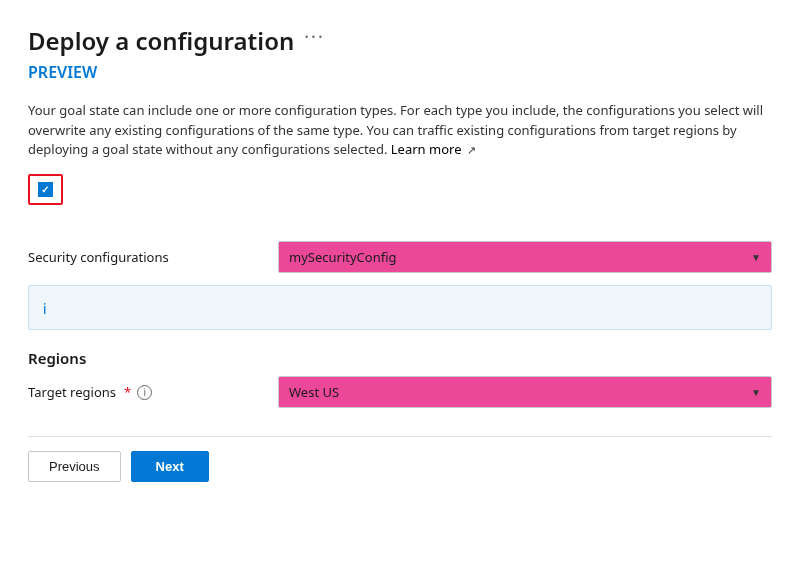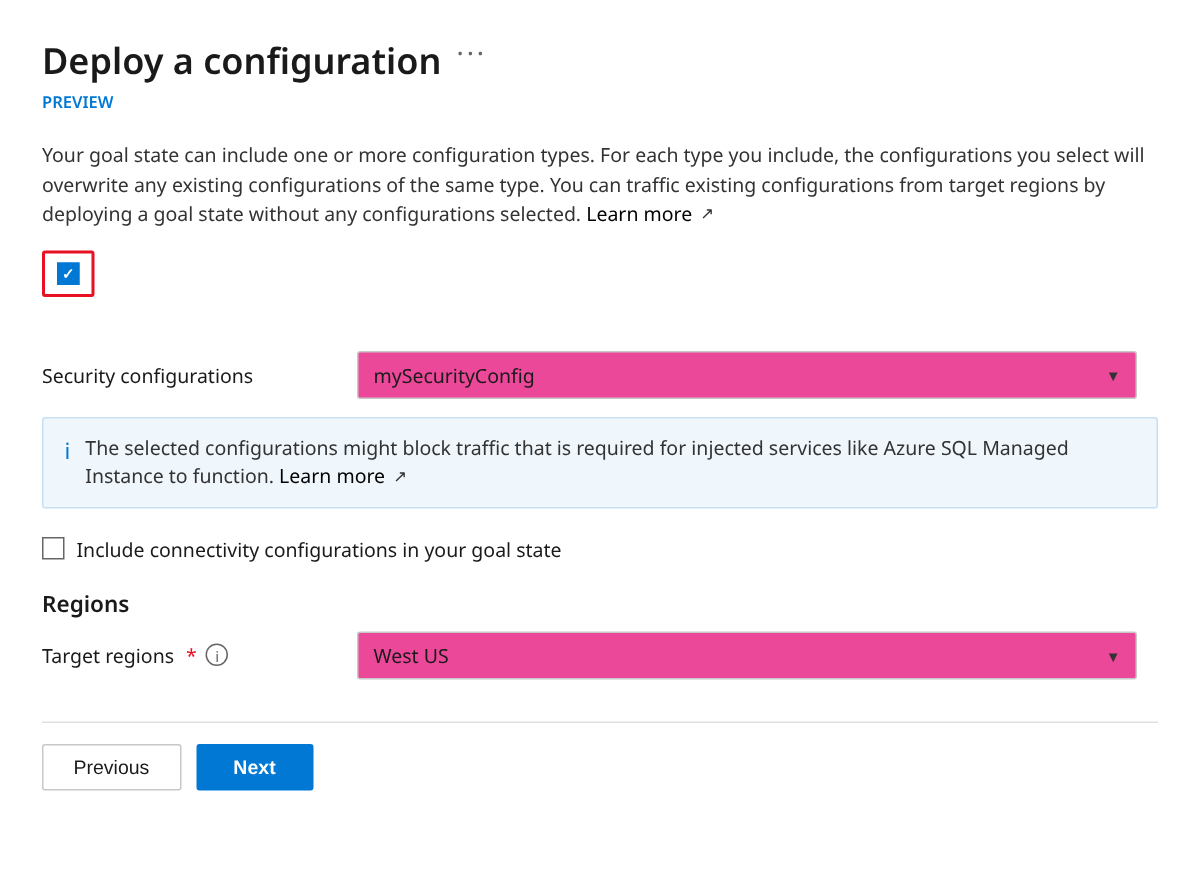--- a/index.html
+++ b/index.html
@@ -21,21 +21,21 @@
       gap: 12px;
     }
     .ellipsis-btn {
       font-size: 18px;
       color: #666;
       cursor: pointer;
       letter-spacing: 2px;
       font-weight: 400;
     }
     .preview-label {
-      font-size: 11px;
+      font-size: 16px;
       color: #0078d4;
       font-weight: 600;
       text-transform: uppercase;
       margin-top: 2px;
       margin-bottom: 18px;
     }
     .section-title {
       font-size: 15px;
       font-weight: 600;
       margin-bottom: 8px;
@@ -91,20 +91,21 @@
       line-height: 1;
       font-weight: 700;
     }
     .checkbox-label {
       font-size: 13px;
     }
     .form-row {
       display: flex;
       align-items: center;
       margin-bottom: 12px;
+      gap: 40px;
     }
     .form-label {
       width: 210px;
       font-size: 13px;
       color: #1a1a1a;
       flex-shrink: 0;
     }
     .form-label-required {
       color: #e81123;
       margin-left: 2px;
@@ -221,34 +222,22 @@
   <div class="form-row">
     <div class="form-label">Security configurations</div>
     <div class="dropdown">
       <span>mySecurityConfig</span>
       <span class="dropdown-arrow">▼</span>
     </div>
   </div>
 
   <div class="info-box">
     <span class="info-icon">ℹ</span>
-    <span>
-      <span>The selected configurations might block traffic that is required for injected services like Azure SQL Managed Instance to function.</span>
-      <span> </span>
-      <a class="link">Learn more</a>
-      <span class="external-icon">↗</span>
-    </span>
-  </div>
-
-  <div class="checkbox-row">
-    <div class="checkbox unchecked">
-      <span class="checkbox-check"></span>
-    </div>
-    <label class="checkbox-label">Include connectivity configurations in your goal state</label>
-  </div>
+  </div>
+
 </div>
 
 <div class="regions-section">
   <div class="section-title">Regions</div>
 
   <div class="form-row">
     <div class="form-label">
       <div class="label-with-info">
         <span>Target regions</span>
         <span class="form-label-required">*</span>

